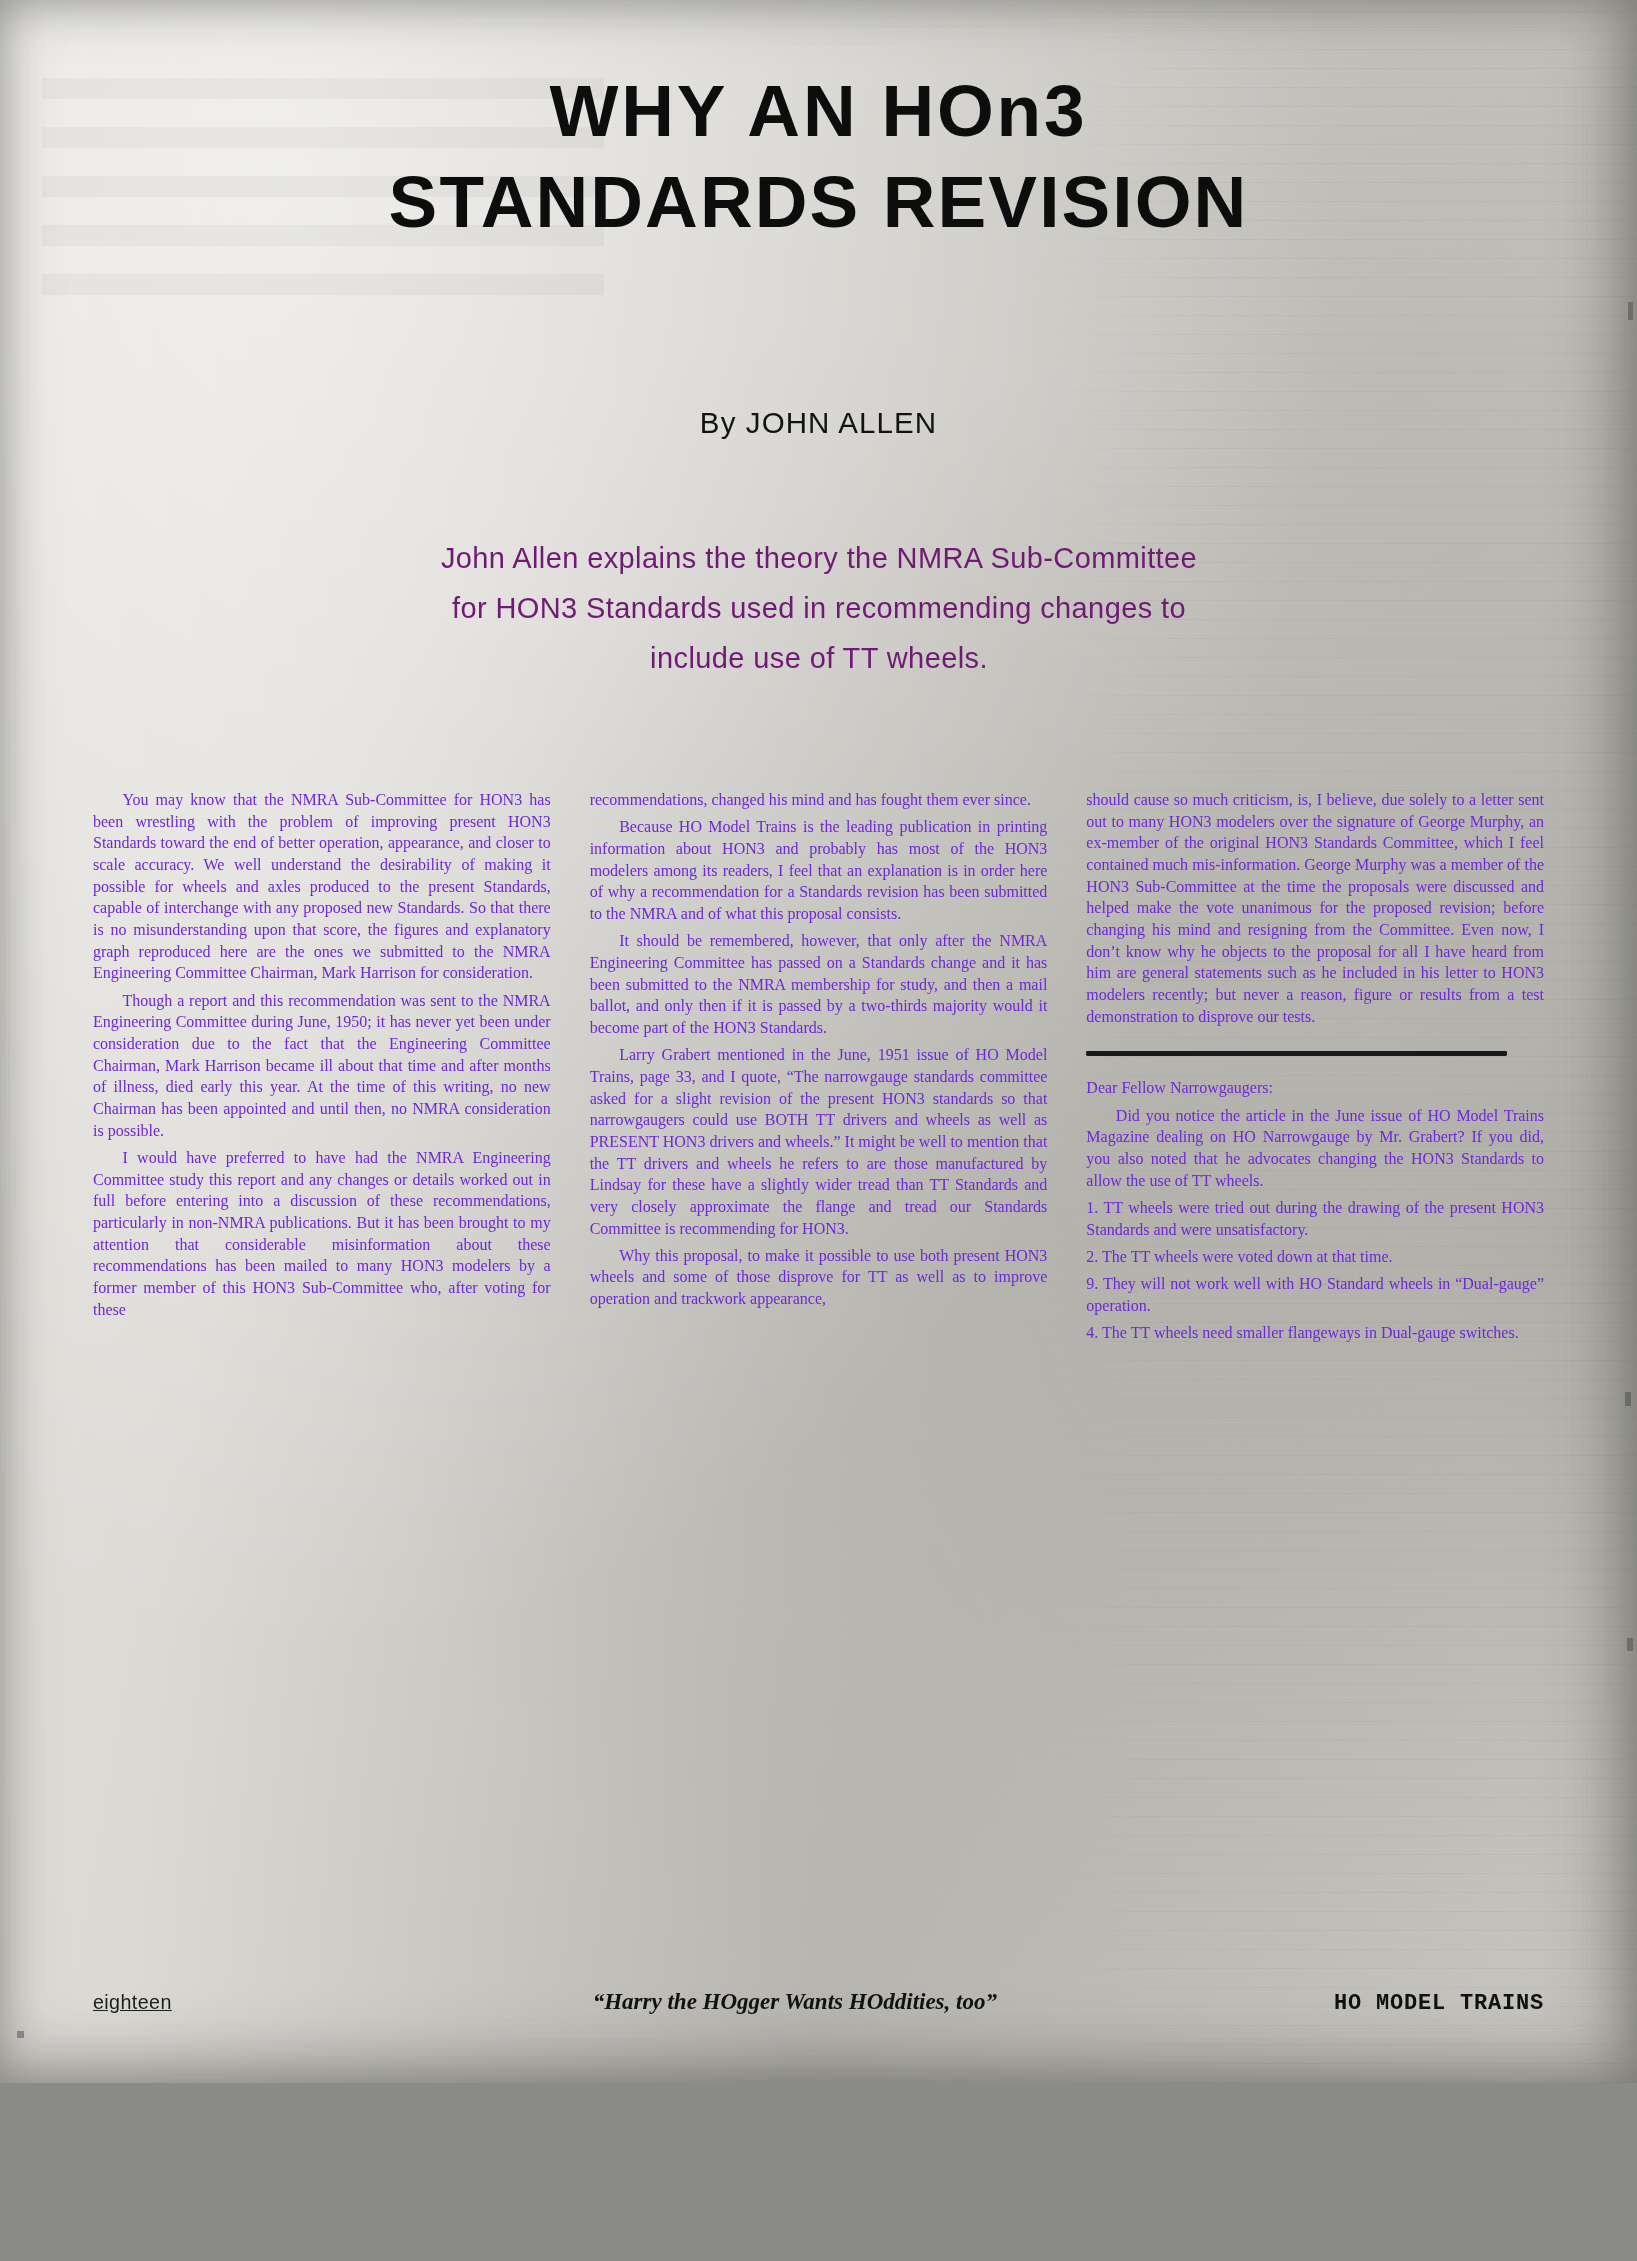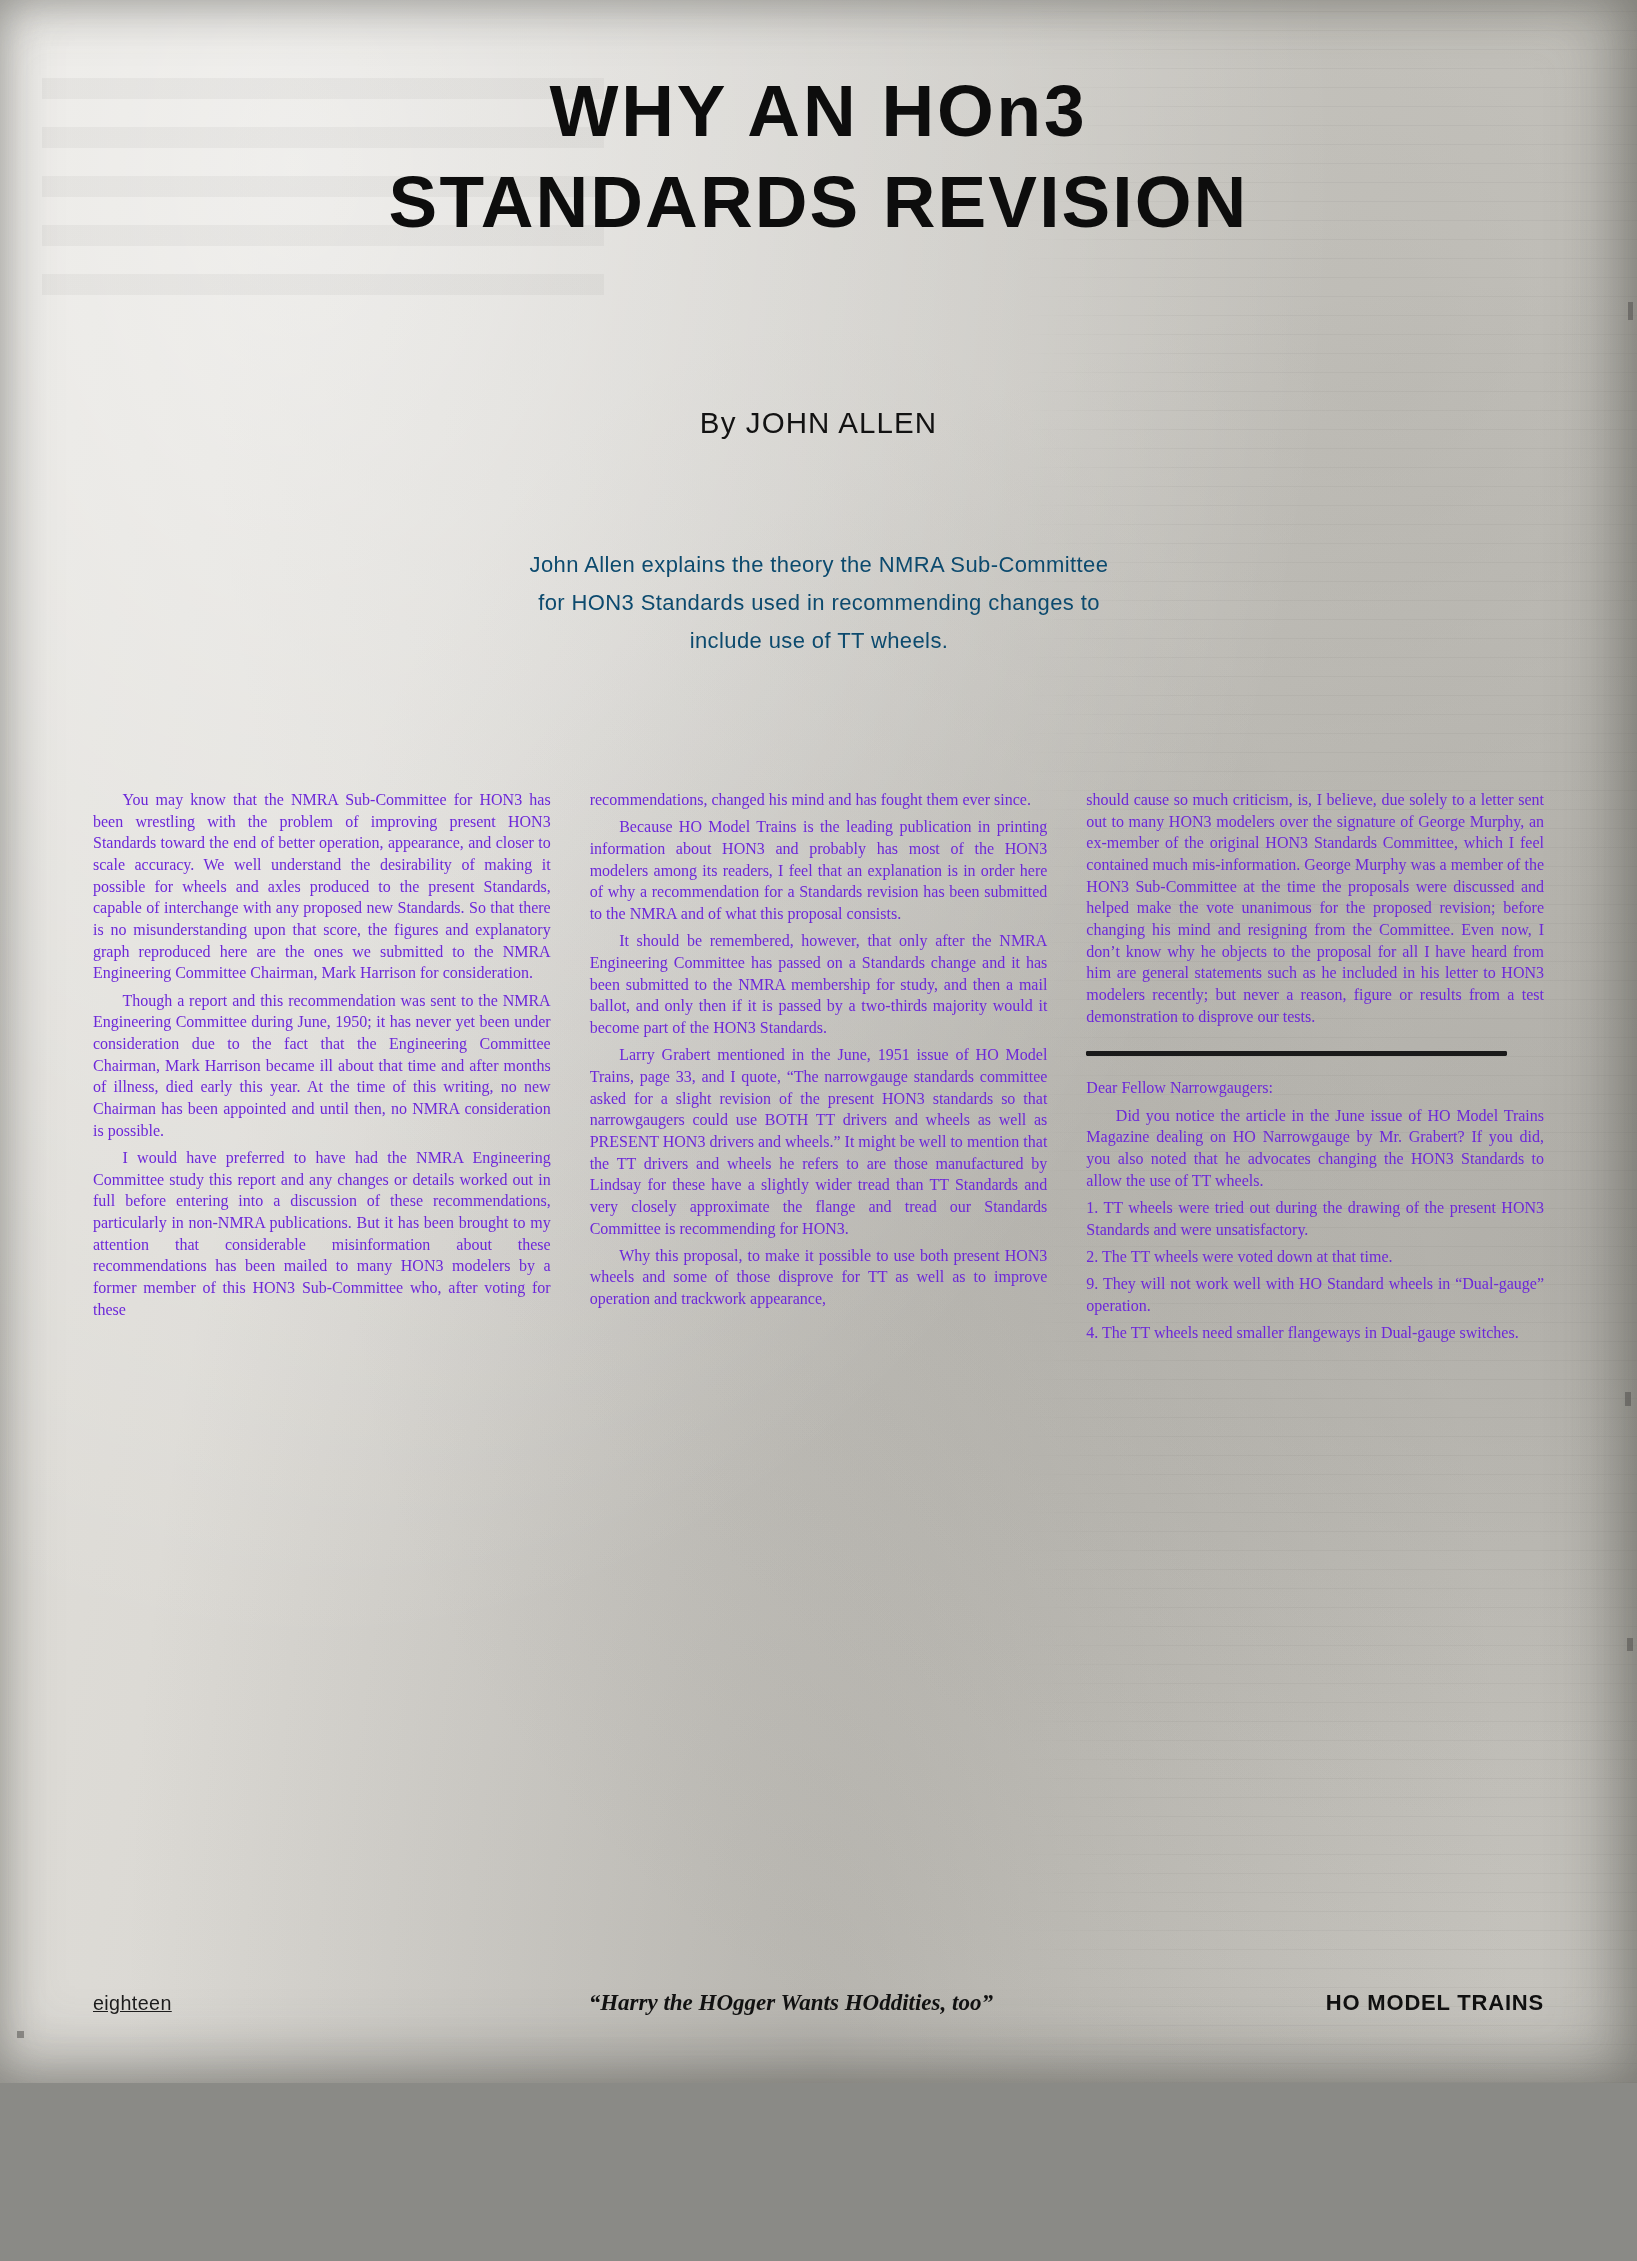--- a/index.html
+++ b/index.html
@@ -75,28 +75,28 @@
     text-align: center;
     font-family: "Liberation Sans", sans-serif;
     font-size: 29.5px;
     letter-spacing: 1.1px;
     color: #121212;
   }
 
   .deck {
     position: absolute;
     left: 267px;
-    top: 546px;
+    top: 534px;
     width: 1104px;
     text-align: center;
     font-family: "Liberation Sans", sans-serif;
-    font-size: 22px;
+    font-size: 29px;
     line-height: 1.72;
     letter-spacing: 0.4px;
-    color: #0c4a6e;
+    color: #701a75;
   }
   .deck span { display: block; }
 
   .columns {
     position: absolute;
     left: 93px;
     top: 789px;
     width: 1451px;
     display: flex;
     gap: 39px;
@@ -148,20 +148,21 @@
     font-weight: bold;
     font-size: 23px;
     color: #121212;
     margin-left: 84px;
   }
   .masthead {
     font-size: 22px;
     font-weight: bold;
     letter-spacing: 0.8px;
     color: #111;
+    font-family: Liberation Mono, monospace;
   }
 
   
   .edge {
     position: absolute;
     inset: 0;
     pointer-events: none;
     box-shadow:
       inset 0 0 42px rgba(90,88,84,0.35),
       inset -28px 0 63px rgba(80,78,74,0.30),

